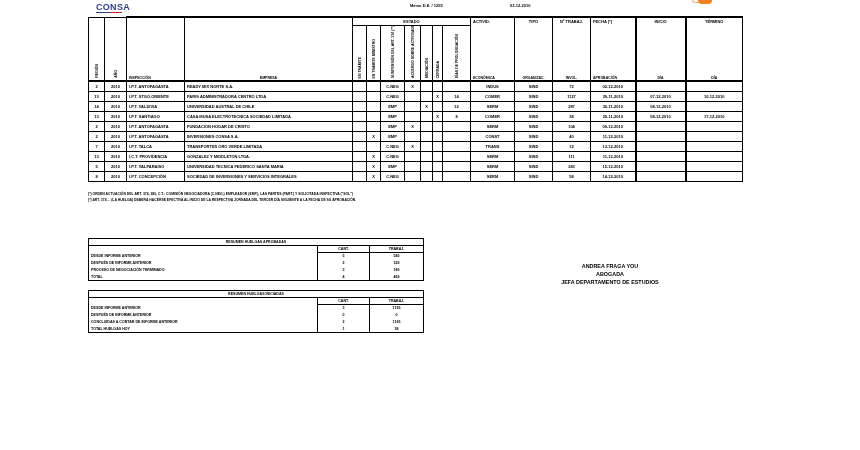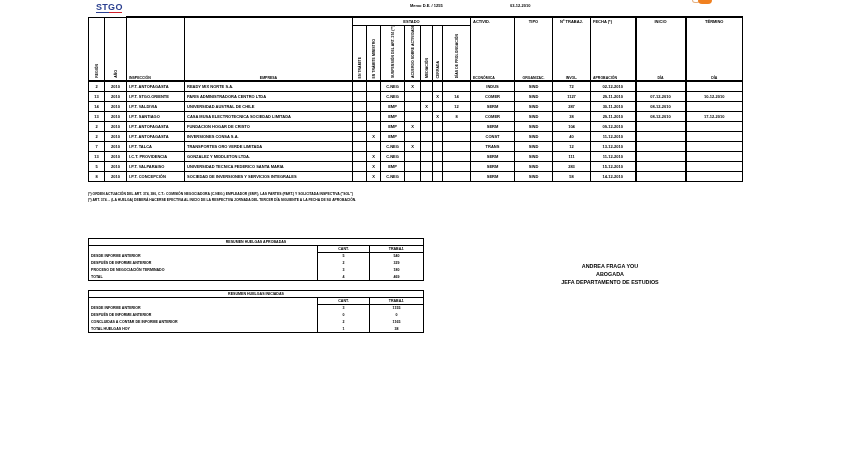--- a/index.html
+++ b/index.html
@@ -34,21 +34,21 @@
   table.summary .c2 { border-left: 1px solid #000; border-right: 1px solid #000; text-align: center; width: 54px; }
   table.summary .colh td.c, table.summary .colh td.c2 { border: 1px solid #000; }
 
   .signature { left: 540px; top: 262px; width: 140px; text-align: center; font-size: 5.4px; font-weight: bold; line-height: 8px; }
 </style>
 </head>
 <body>
 
 <div class="abs logo">
   <span class="sup"></span>
-  <span>STGO</span>
+  <span>CONSA</span>
   <span class="bar"></span>
 </div>
 <div class="abs memo">Memo D.E. / 1255</div>
 <div class="abs date">03-12-2010</div>
 <div class="abs orange-logo">
   <span class="o2"></span>
     <span class="o1"></span>
 </div>
 
 <table class="main">

